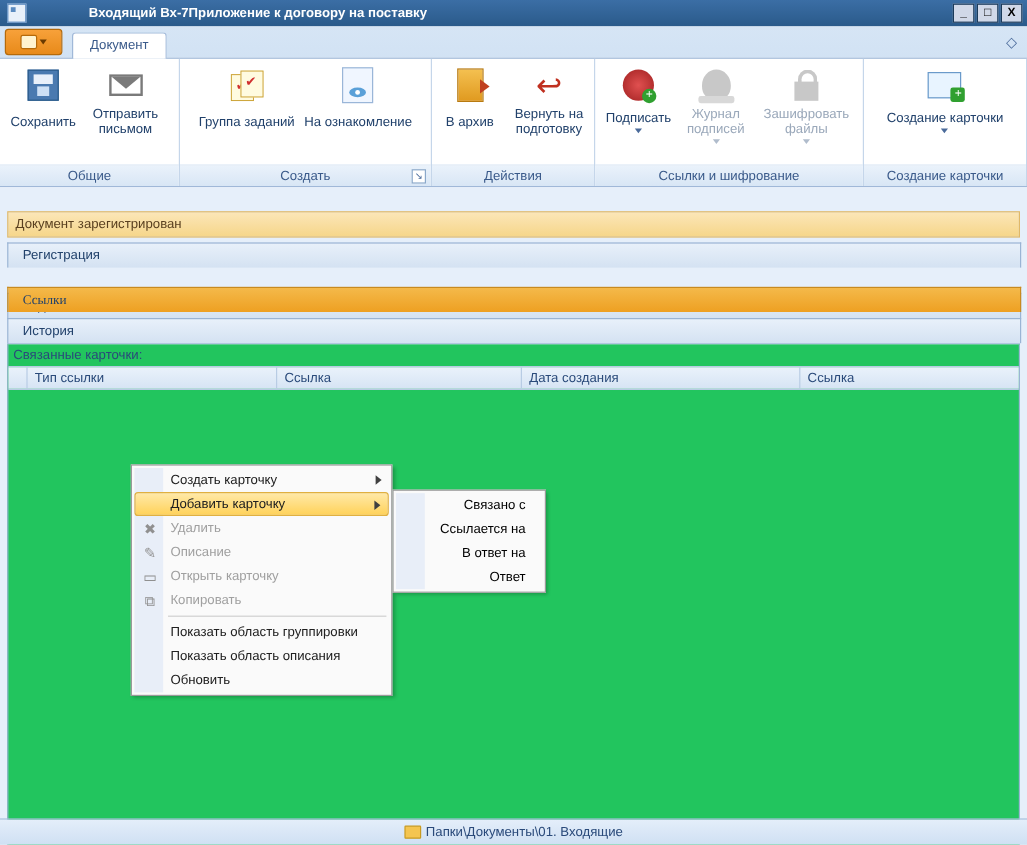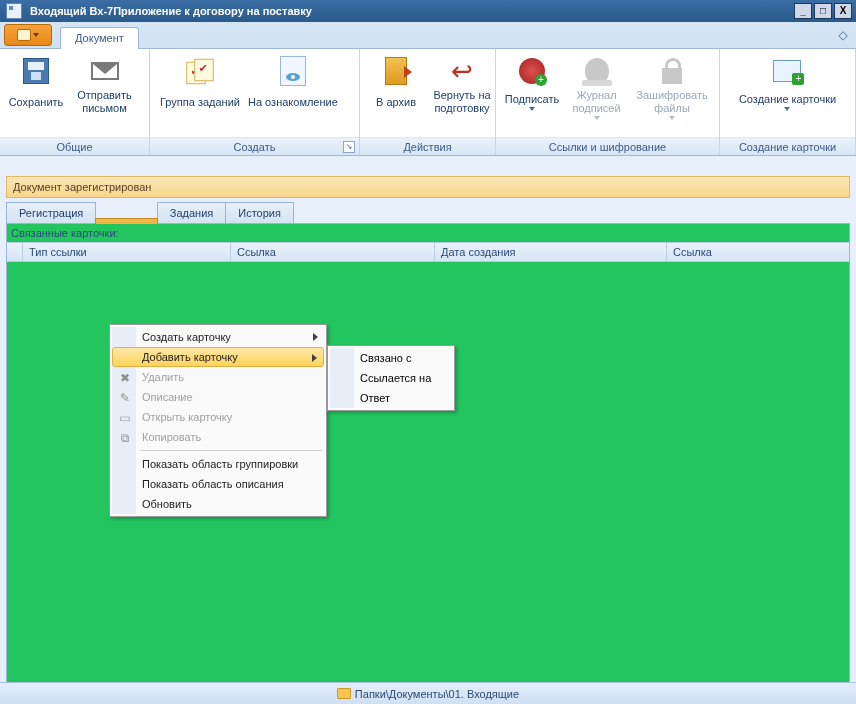--- a/index.html
+++ b/index.html
@@ -2,36 +2,36 @@
 <html><head>
 <meta charset="utf-8">
 <style>
 * { box-sizing: border-box; margin: 0; padding: 0; font-family: Tahoma, Verdana, Arial, sans-serif; font-size: 11px; }
 body { background: #fff; width: 856px; height: 704px; overflow: hidden; position: relative; }
 
 
 .titlebar { height: 22px; background: linear-gradient(#3b6ea5, #2a5a8a); display: flex; align-items: center; color: #fff; font-weight: bold; padding: 0 2px; }
 .titlebar .app-icon { width: 16px; height: 16px; margin: 0 4px; background: #e8f0fa; border: 1px solid #5a8ac0; position: relative; }
 .titlebar .app-icon::before { content:""; position:absolute; left:2px; top:2px; width:4px; height:4px; background:#5a8ac0; }
-.titlebar .title { flex: 1; padding-left: 4px; }
+.titlebar .title { flex: 1; padding-left: 4px; margin-left: 44px; }
 .titlebar .winbtns { display: flex; gap: 2px; margin-right: 2px; }
 .winbtn { width: 18px; height: 16px; background: #d0d8e8; border: 1px solid #1a3a5a; display:flex; align-items:center; justify-content:center; color:#000; font-size:10px; line-height:1; }
 
 
 .ribbon-back { background: linear-gradient(#d6e5f5, #bfd6ee); }
 .tabrow { height: 26px; display:flex; align-items:flex-end; padding-left: 4px; position:relative; }
 .qat { width: 48px; height: 22px; background: linear-gradient(#f7a13a,#e88a1a); border:1px solid #b56a0a; border-radius: 3px; display:flex; align-items:center; justify-content:center; gap:2px; margin-right:8px; margin-bottom:2px; }
 .qat .qicon { width:14px; height:12px; background:#fff3d0; border:1px solid #b56a0a; border-radius:2px; }
 .qat .qarr { width:0; height:0; border-left:3px solid transparent; border-right:3px solid transparent; border-top:4px solid #6a3a00; }
 .rtab { padding: 4px 14px 5px 14px; background:#fff; border:1px solid #a0b8d8; border-bottom:none; border-radius:3px 3px 0 0; margin-bottom:-1px; color:#3a5a8a; }
 .ribbon-collapse { position:absolute; right:6px; top:6px; width:14px; height:14px; color:#4a6a9a; font-size:12px; text-align:center; }
 
 .ribbon-body { background:#fff; border-top:1px solid #a0b8d8; border-bottom:1px solid #a0b8d8; display:flex; height:108px; }
 .rgroup { border-right:1px solid #c5d6ea; display:flex; flex-direction:column; }
-.rgroup .items { flex:1; display:flex; align-items:flex-start; padding:4px 6px 0 6px; }
+.rgroup .items { flex:1; display:flex; align-items:flex-start; padding:4px 6px 0 6px;justify-content:center; }
 .rgroup .glabel { text-align:center; font-size:11px; color:#3a5a8a; padding:3px 0 2px 0; background:linear-gradient(#eaf2fb,#d8e6f5); border-top:1px solid #dce8f5; position:relative; }
 .glabel .dlg { position:absolute; right:4px; top:3px; width:12px; height:12px; border:1px solid #8aa8ca; background:#fff; font-size:8px; line-height:10px; text-align:center; color:#4a6a9a; }
 
 .rbtn { display:flex; flex-direction:column; align-items:center; min-width:60px; padding:2px 4px; color:#21416b; text-align:center; gap:2px; }
 .rbtn.disabled { color:#9aa8ba; }
 .rbtn .ricon { width:32px; height:32px; display:flex; align-items:center; justify-content:center; }
 .rbtn .rlbl { line-height:13px; min-height:26px; display:flex; flex-direction:column; justify-content:center; }
 .rbtn .rarr { width:0; height:0; border-left:3px solid transparent; border-right:3px solid transparent; border-top:4px solid #4a6a9a; margin:1px auto 0; }
 .rbtn.disabled .rarr { border-top-color:#b0bccc; }
 
@@ -61,21 +61,21 @@
 .ic-lock { width:20px; height:16px; background:#c8c8c8; position:relative; margin-top:10px; }
 .ic-lock::before { content:""; position:absolute; left:3px; top:-10px; width:10px; height:12px; border:3px solid #c8c8c8; border-bottom:none; border-radius:8px 8px 0 0; }
 .ic-card { width:28px; height:22px; background:#e8f4ff; border:1px solid #6a9aca; position:relative; }
 .ic-card::after { content:"+"; position:absolute; right:-4px; bottom:-4px; background:#30a030; color:#fff; width:12px; height:12px; text-align:center; line-height:12px; font-size:10px; border-radius:2px; }
 
 
 .docstatus { background:linear-gradient(#fbe6b8,#f6d68a); border:1px solid #e0b868; margin:4px 6px 0 6px; padding:4px 6px; color:#5a4020; }
 .docstatus-wrap { background:#e6effa; padding-top:16px; }
 
 
-.tabs { display:flex; margin:4px 6px 0 6px; border-bottom:1px solid #9ab4d4; }
+.tabs { display:flex; margin:4px 6px 0 6px; border-bottom:1px solid #9ab4d4;flex-direction:column; }
 .tab { padding:4px 12px; border:1px solid #9ab4d4; border-bottom:none; background:linear-gradient(#e8f0fa,#d4e2f2); margin-right:-1px; color:#21416b; }
 .tab.active { background:linear-gradient(#f4b94a,#eea022); border-color:#c88a20; position:relative; top:16px;font-family:Liberation Serif, serif; }
 
 
 .content { margin:0 6px 6px 6px; border:1px solid #9ab4d4; border-top:none; height:478px; background:#22c55e; position:relative; }
 .section-title { padding:3px 4px; color:#2a4a7a; }
 .grid-header { display:flex; background:linear-gradient(#eaf2fb,#d6e4f4); border-top:1px solid #b8cce4; border-bottom:1px solid #b8cce4; }
 .gh { border-right:1px solid #b8cce4; padding:3px 6px; color:#2a4a7a; }
 .gh0 { width:16px; padding:3px 0; }
 
@@ -84,21 +84,21 @@
 .ctxmenu .iconcol { position:absolute; left:2px; top:2px; bottom:2px; width:24px; background:#e8eef8; }
 .ctxitem { position:relative; padding:4px 20px 4px 30px; color:#202020; white-space:nowrap; }
 .ctxitem.disabled { color:#a0a0a0; }
 .ctxitem.hl { background:linear-gradient(#ffe9a8,#ffd25a); border:1px solid #e0b040; border-radius:3px; padding:3px 19px 3px 29px; }
 .ctxitem .sub { position:absolute; right:6px; top:6px; width:0; height:0; border-top:4px solid transparent; border-bottom:4px solid transparent; border-left:5px solid #404040; }
 .ctxitem .cicon { position:absolute; left:5px; top:3px; width:16px; height:16px; color:#909090; font-size:12px; text-align:center; line-height:16px; }
 .ctx-sep { height:1px; background:#d0d0d0; margin:3px 2px 3px 28px; }
 
 .submenu { position:absolute; background:#fafafa; border:1px solid #9a9a9a; box-shadow:2px 2px 3px rgba(0,0,0,.25); padding:2px; }
 .submenu .iconcol { position:absolute; left:2px; top:2px; bottom:2px; width:24px; background:#e8eef8; }
-.subitem { position:relative; padding:4px 14px 4px 30px; white-space:nowrap; }
+.subitem { position:relative; padding:4px 14px 4px 30px; white-space:nowrap;text-align:right; }
 
 
 .statusbar { position:absolute; left:0; right:0; bottom:0; height:22px; background:linear-gradient(#e4eefa,#cfe0f3); border-top:1px solid #a8c0dc; display:flex; align-items:center; padding:0 6px; gap:4px; color:#2a4a7a;justify-content:center; }
 .folder-icon { width:14px; height:11px; background:#f4c550; border:1px solid #c89a20; border-radius:1px; }
 </style>
 </head>
 <body>
 
 <div class="titlebar">
   <div class="app-icon"></div>
@@ -260,20 +260,21 @@
       <div class="ctx-sep"></div>
       <div class="ctxitem">Показать область группировки</div>
       <div class="ctxitem">Показать область описания</div>
       <div class="ctxitem">Обновить</div>
     </div>
 
     <div class="submenu" style="left:320px; top:121px; width:128px">
       <div class="iconcol"></div>
       <div class="subitem">Связано с</div>
       <div class="subitem">Ссылается на</div>
+      <div class="subitem">В ответ на</div>
       <div class="subitem">Ответ</div>
     </div>
   </div>
 </div>
 
 <div class="statusbar">
   <div class="folder-icon"></div>
   <span>Папки\Документы\01. Входящие</span>
 </div>
 

